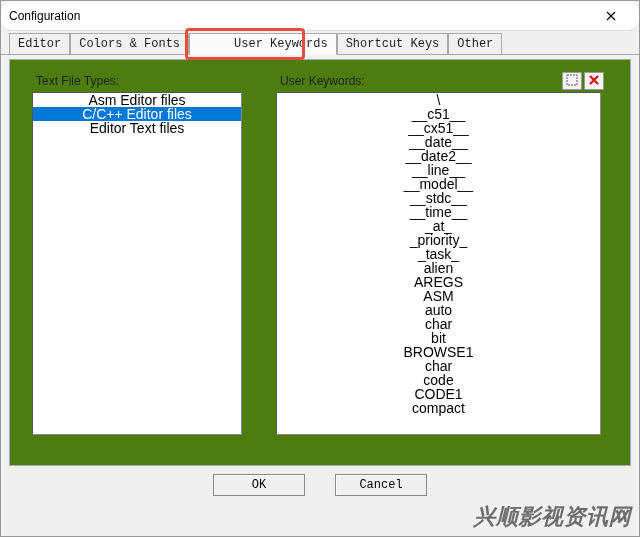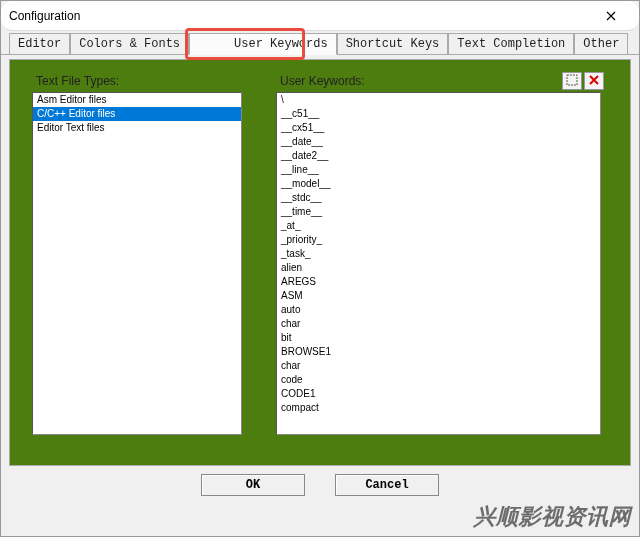--- a/index.html
+++ b/index.html
@@ -18,25 +18,25 @@
   .label-uk { position: absolute; left: 270px; top: 14px; }
   .iconbtns { position: absolute; right: 26px; top: 12px; display: flex; gap: 2px; }
   .iconbtn { width: 20px; height: 18px; border: 1px solid #999; background: #f4f4f4; display:flex; align-items:center; justify-content:center; cursor:pointer; }
   .listbox { position: absolute; background: #fff; border: 1px solid #888; border-top-color:#555; border-left-color:#555; overflow: hidden; }
   .lb1 { left: 22px; top: 32px; width: 210px; height: 343px; }
   .lb2 { left: 266px; top: 32px; width: 325px; height: 343px; }
   .lb-scroll { width: 100%; height: 100%; overflow-y: scroll; }
   .lb-scroll::-webkit-scrollbar { width: 16px; }
   .lb-scroll::-webkit-scrollbar-track { background: #efefef; border-left:1px solid #ddd; }
   .lb-scroll::-webkit-scrollbar-thumb { background: #cfcfcf; border:1px solid #aaa; }
-  .li { padding: 0px 4px; font-size: 10px; line-height: 14px; white-space: nowrap; color: #000; cursor: default; }
+  .li { padding: 0px 4px; font-size: 14px; line-height: 14px; white-space: nowrap; color: #000; cursor: default; text-align: center; }
   .li.sel { background: #0078d7; color: #fff; }
   .spacer2 { height: 400px; }
   .dlgbtns { position: absolute; left: 0; right: 0; bottom: 32px; height: 30px; display: flex; justify-content: center; gap: 30px; }
-  .dlgbtn { width: 104px; height: 22px; border: 1px solid #888; background: #f0f0f0; font-family: "SimSun","Courier New",monospace; font-size: 12px; cursor: pointer; box-shadow: 1px 1px 0 #fff inset; font-weight: bold; }
+  .dlgbtn { width: 92px; height: 22px; border: 1px solid #888; background: #f0f0f0; font-family: "SimSun","Courier New",monospace; font-size: 12px; cursor: pointer; box-shadow: 1px 1px 0 #fff inset; }
   .watermark { position: absolute; right: 8px; bottom: 4px; font-size: 22px; font-weight: 700; font-style: italic; color: rgba(0,0,0,0.55); letter-spacing: 0.5px; font-family: "Microsoft YaHei","SimHei",sans-serif; }
 </style>
 </head>
 <body>
 
 <div class="window">
 
   <div class="titlebar">
     <div class="title">Configuration</div>
     <div class="closebtn">
@@ -46,21 +46,20 @@
           </svg>
       </span>
     </div>
   </div>
 
   <div class="tabs" id="tabs">
       <div class="tab">Editor</div>
       <div class="tab">Colors &amp; Fonts</div>
       <div class="tab active">User Keywords</div>
       <div class="tab">Shortcut Keys</div>
-      <div class="tab">Text Completion</div>
       <div class="tab">Other</div>
     </div>
 
   <div class="highlight-ring" id="highlight" style="left: 184.047px; top: 27px; width: 119.625px; height: 32px;"></div>
 
   <div class="content">
     <div class="section-label label-tft">Text File Types:</div>
     <div class="section-label label-uk">User Keywords:</div>
 
     <div class="iconbtns">

